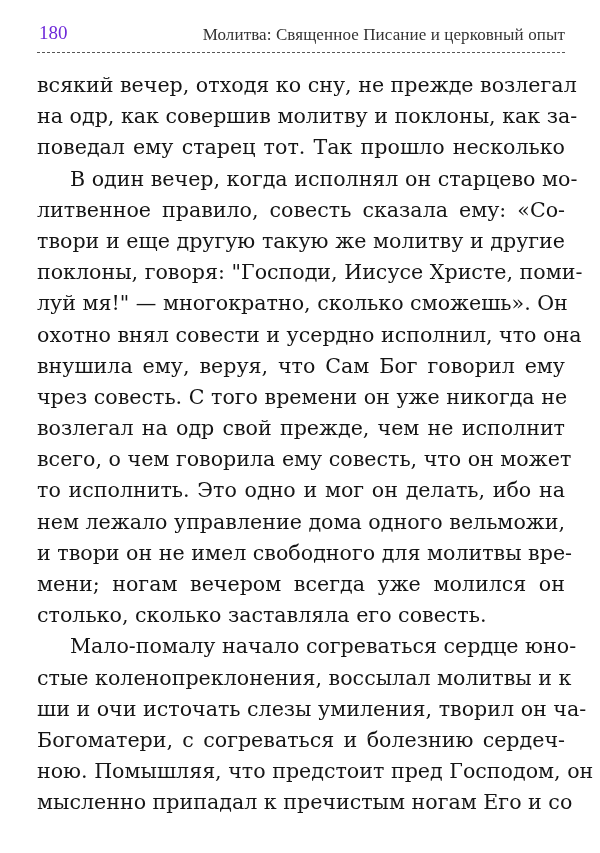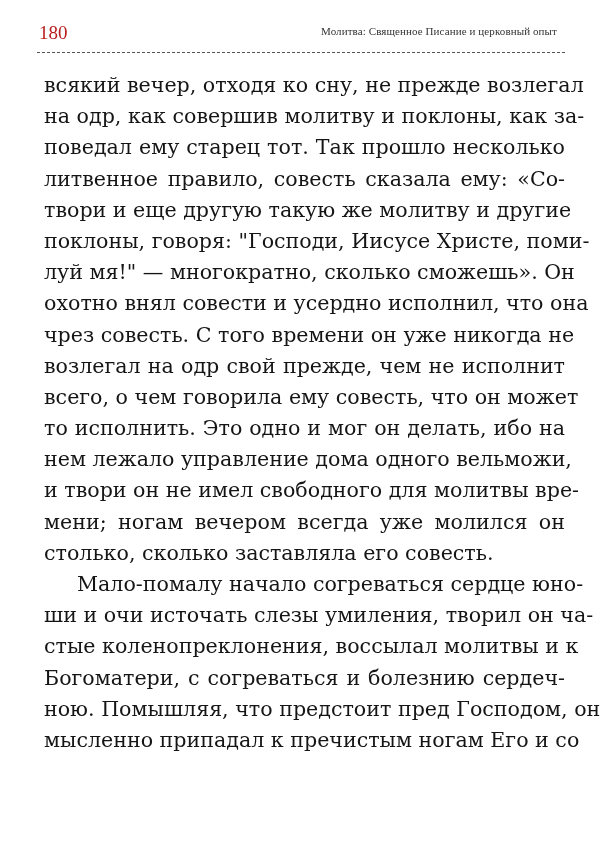--- a/index.html
+++ b/index.html
@@ -1,56 +1,58 @@
 <!DOCTYPE html>
 <html><head>
 <meta charset="utf-8">
 <style>
   html, body { margin: 0; padding: 0; background: #ffffff; }
   body { width: 600px; height: 853px; position: relative; overflow: hidden; color: #1a1a1a; }
   .header { position: absolute; left: 37px; top: 22px; width: 528px; height: 24px; }
-  .page-num { position: absolute; left: 2px; top: 0; font-family: "Liberation Serif", serif; font-size: 19px; color: #b91c1c; }
-  .running-title { position: absolute; right: 8px; top: 3px; font-family: "Liberation Serif", serif; font-size: 11px; color: #333; letter-spacing: 0.1px; }
+  .page-num { position: absolute; left: 2px; top: 0; font-family: "Liberation Serif", serif; font-size: 19px; color: #6d28d9; }
+  .running-title { position: absolute; right: 0; top: 3px; font-family: "Liberation Serif", serif; font-size: 17px; color: #333; letter-spacing: 0.1px; }
   .rule { position: absolute; left: 37px; top: 52px; width: 528px; border-top: 1px dashed #555; }
   .body { position: absolute; left: 37px; top: 70px; width: 528px; font-family: "DejaVu Serif", serif; font-size: 20.6px; line-height: 31.2px; color: #151515; }
-  .line { display: block; white-space: nowrap; text-align: justify; text-align-last: justify; height: 31.2px; margin-left: 7px; }
+  .line { display: block; white-space: nowrap; text-align: justify; text-align-last: justify; height: 31.2px; }
   .line.last { text-align-last: left; }
   .line.indent { padding-left: 33px; }
 </style>
 </head>
 <body>
 
 <div class="header">
   <span class="page-num">180</span>
   <span class="running-title">Молитва: Священное Писание и церковный опыт</span>
 </div>
 <div class="rule"></div>
 
 <div class="body">
   <div>
     <span class="line">всякий вечер, отходя ко сну, не прежде возлегал</span>
     <span class="line">на одр, как совершив молитву и поклоны, как за-</span>
     <span class="line">поведал ему старец тот. Так прошло несколько</span>
   </div>
   <div>
+    <span class="line indent">В один вечер, когда исполнял он старцево мо-</span>
     <span class="line">литвенное правило, совесть сказала ему: «Со-</span>
     <span class="line">твори и еще другую такую же молитву и другие</span>
     <span class="line">поклоны, говоря: "Господи, Иисусе Христе, поми-</span>
     <span class="line">луй мя!" — многократно, сколько сможешь». Он</span>
     <span class="line">охотно внял совести и усердно исполнил, что она</span>
+    <span class="line">внушила ему, веруя, что Сам Бог говорил ему</span>
     <span class="line">чрез совесть. С того времени он уже никогда не</span>
     <span class="line">возлегал на одр свой прежде, чем не исполнит</span>
     <span class="line">всего, о чем говорила ему совесть, что он может</span>
     <span class="line">то исполнить. Это одно и мог он делать, ибо на</span>
     <span class="line">нем лежало управление дома одного вельможи,</span>
     <span class="line">и твори он не имел свободного для молитвы вре-</span>
     <span class="line">мени; ногам вечером всегда уже молился он</span>
     <span class="line last">столько, сколько заставляла его совесть.</span>
   </div>
   <div>
     <span class="line indent">Мало-помалу начало согреваться сердце юно-</span>
+    <span class="line">стые коленопреклонения, воссылал молитвы и к</span>
     <span class="line">ши и очи источать слезы умиления, творил он ча-</span>
-    <span class="line">стые коленопреклонения, воссылал молитвы и к</span>
     <span class="line">Богоматери, с согреваться и болезнию сердеч-</span>
     <span class="line">ною. Помышляя, что предстоит пред Господом, он</span>
     <span class="line">мысленно припадал к пречистым ногам Его и со</span>
   </div>
 </div>
 
 </body></html>

